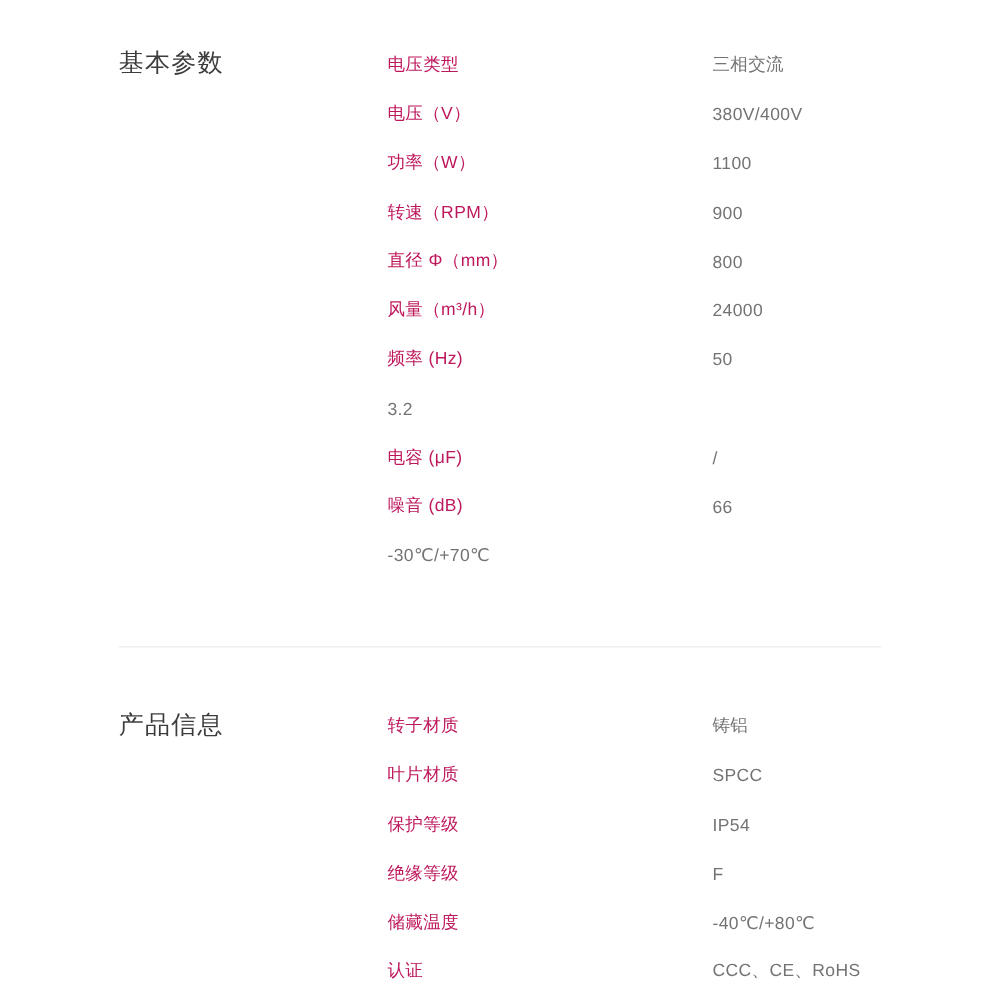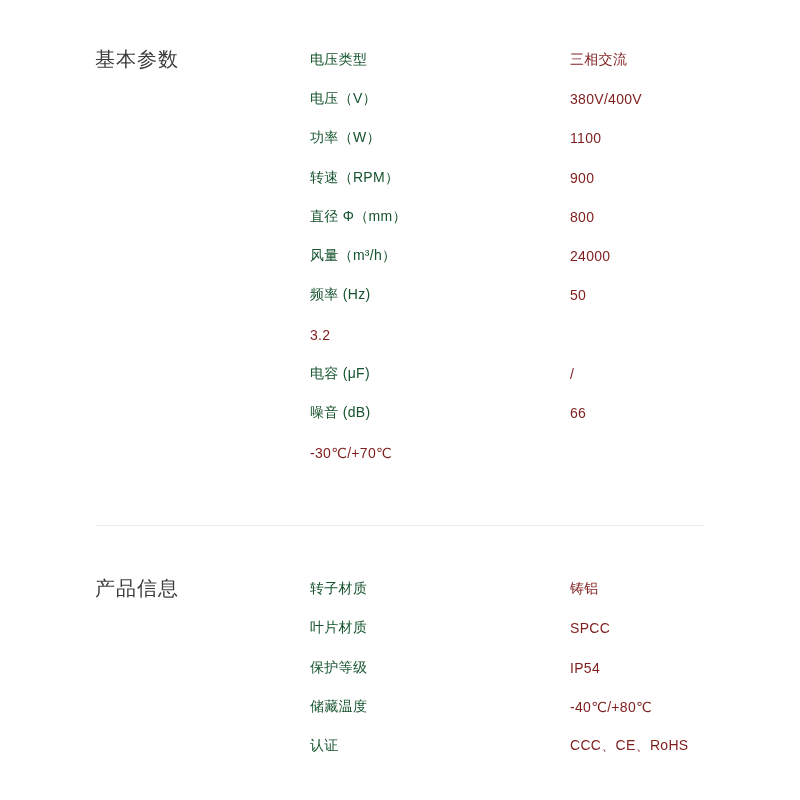--- a/index.html
+++ b/index.html
@@ -10,21 +10,21 @@
   .page {
     width: 800px;
     height: 800px;
     background: #ffffff;
     overflow: hidden;
     font-family: "Liberation Sans", "DejaVu Sans", sans-serif;
   }
   .content {
     width: 610px;
     margin: 0 auto;
-    padding-top: 40px;
+    padding-top: 32px;
   }
   .section {
     display: flex;
     align-items: flex-start;
   }
   .section-title {
     width: 215px;
     flex: 0 0 215px;
     font-size: 20px;
     font-weight: 500;
@@ -37,27 +37,27 @@
   }
   .spec-row {
     display: flex;
     align-items: center;
     height: 39.3px;
   }
   .spec-label {
     flex: 0 0 260px;
     width: 260px;
     font-size: 14px;
-    color: #14532d;
+    color: #be185d;
     letter-spacing: 0.3px;
   }
   .spec-value {
     flex: 1 1 auto;
     font-size: 14px;
-    color: #7f1d1d;
+    color: #737373;
     letter-spacing: 0.3px;
   }
   .divider {
     height: 1px;
     background: #ededed;
     margin: 53px 0 43px 0;
   }
 </style>
 </head>
 <body>
@@ -124,20 +124,24 @@
         </div>
         <div class="spec-row">
           <span class="spec-label">叶片材质</span>
           <span class="spec-value">SPCC</span>
         </div>
         <div class="spec-row">
           <span class="spec-label">保护等级</span>
           <span class="spec-value">IP54</span>
         </div>
         <div class="spec-row">
+          <span class="spec-label">绝缘等级</span>
+          <span class="spec-value">F</span>
+        </div>
+        <div class="spec-row">
           <span class="spec-label">储藏温度</span>
           <span class="spec-value">-40℃/+80℃</span>
         </div>
         <div class="spec-row">
           <span class="spec-label">认证</span>
           <span class="spec-value">CCC、CE、RoHS</span>
         </div>
       </div>
     </div>
 

